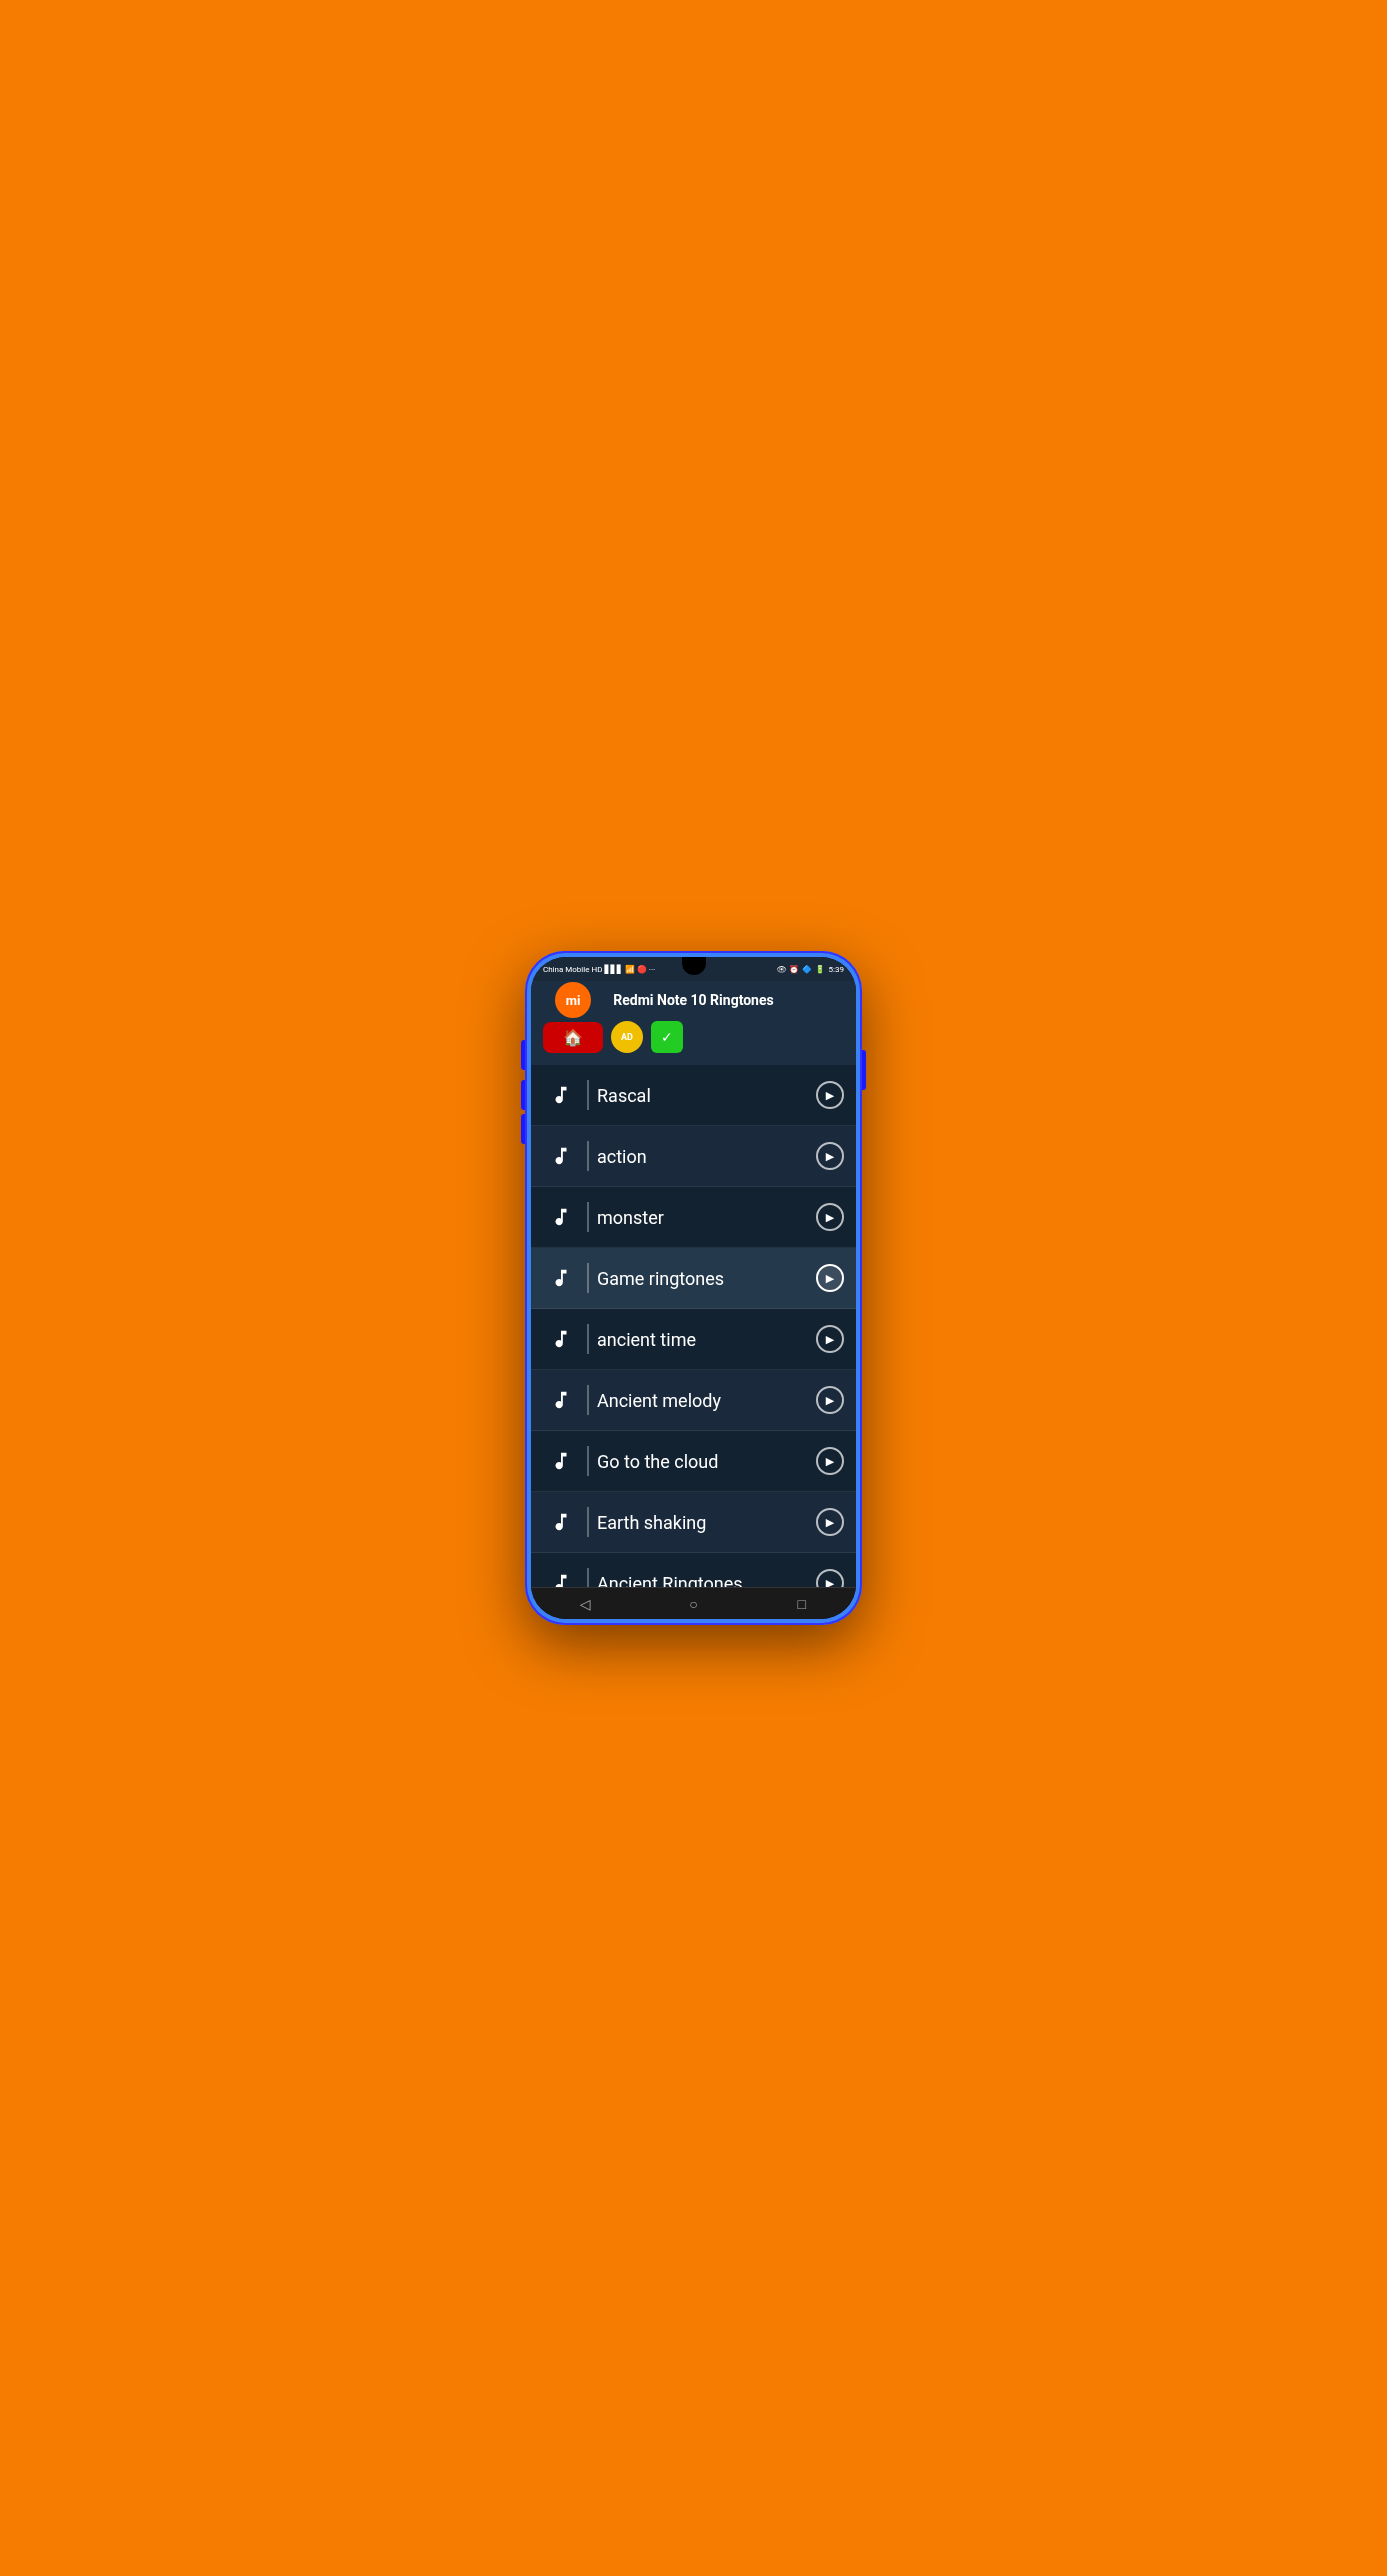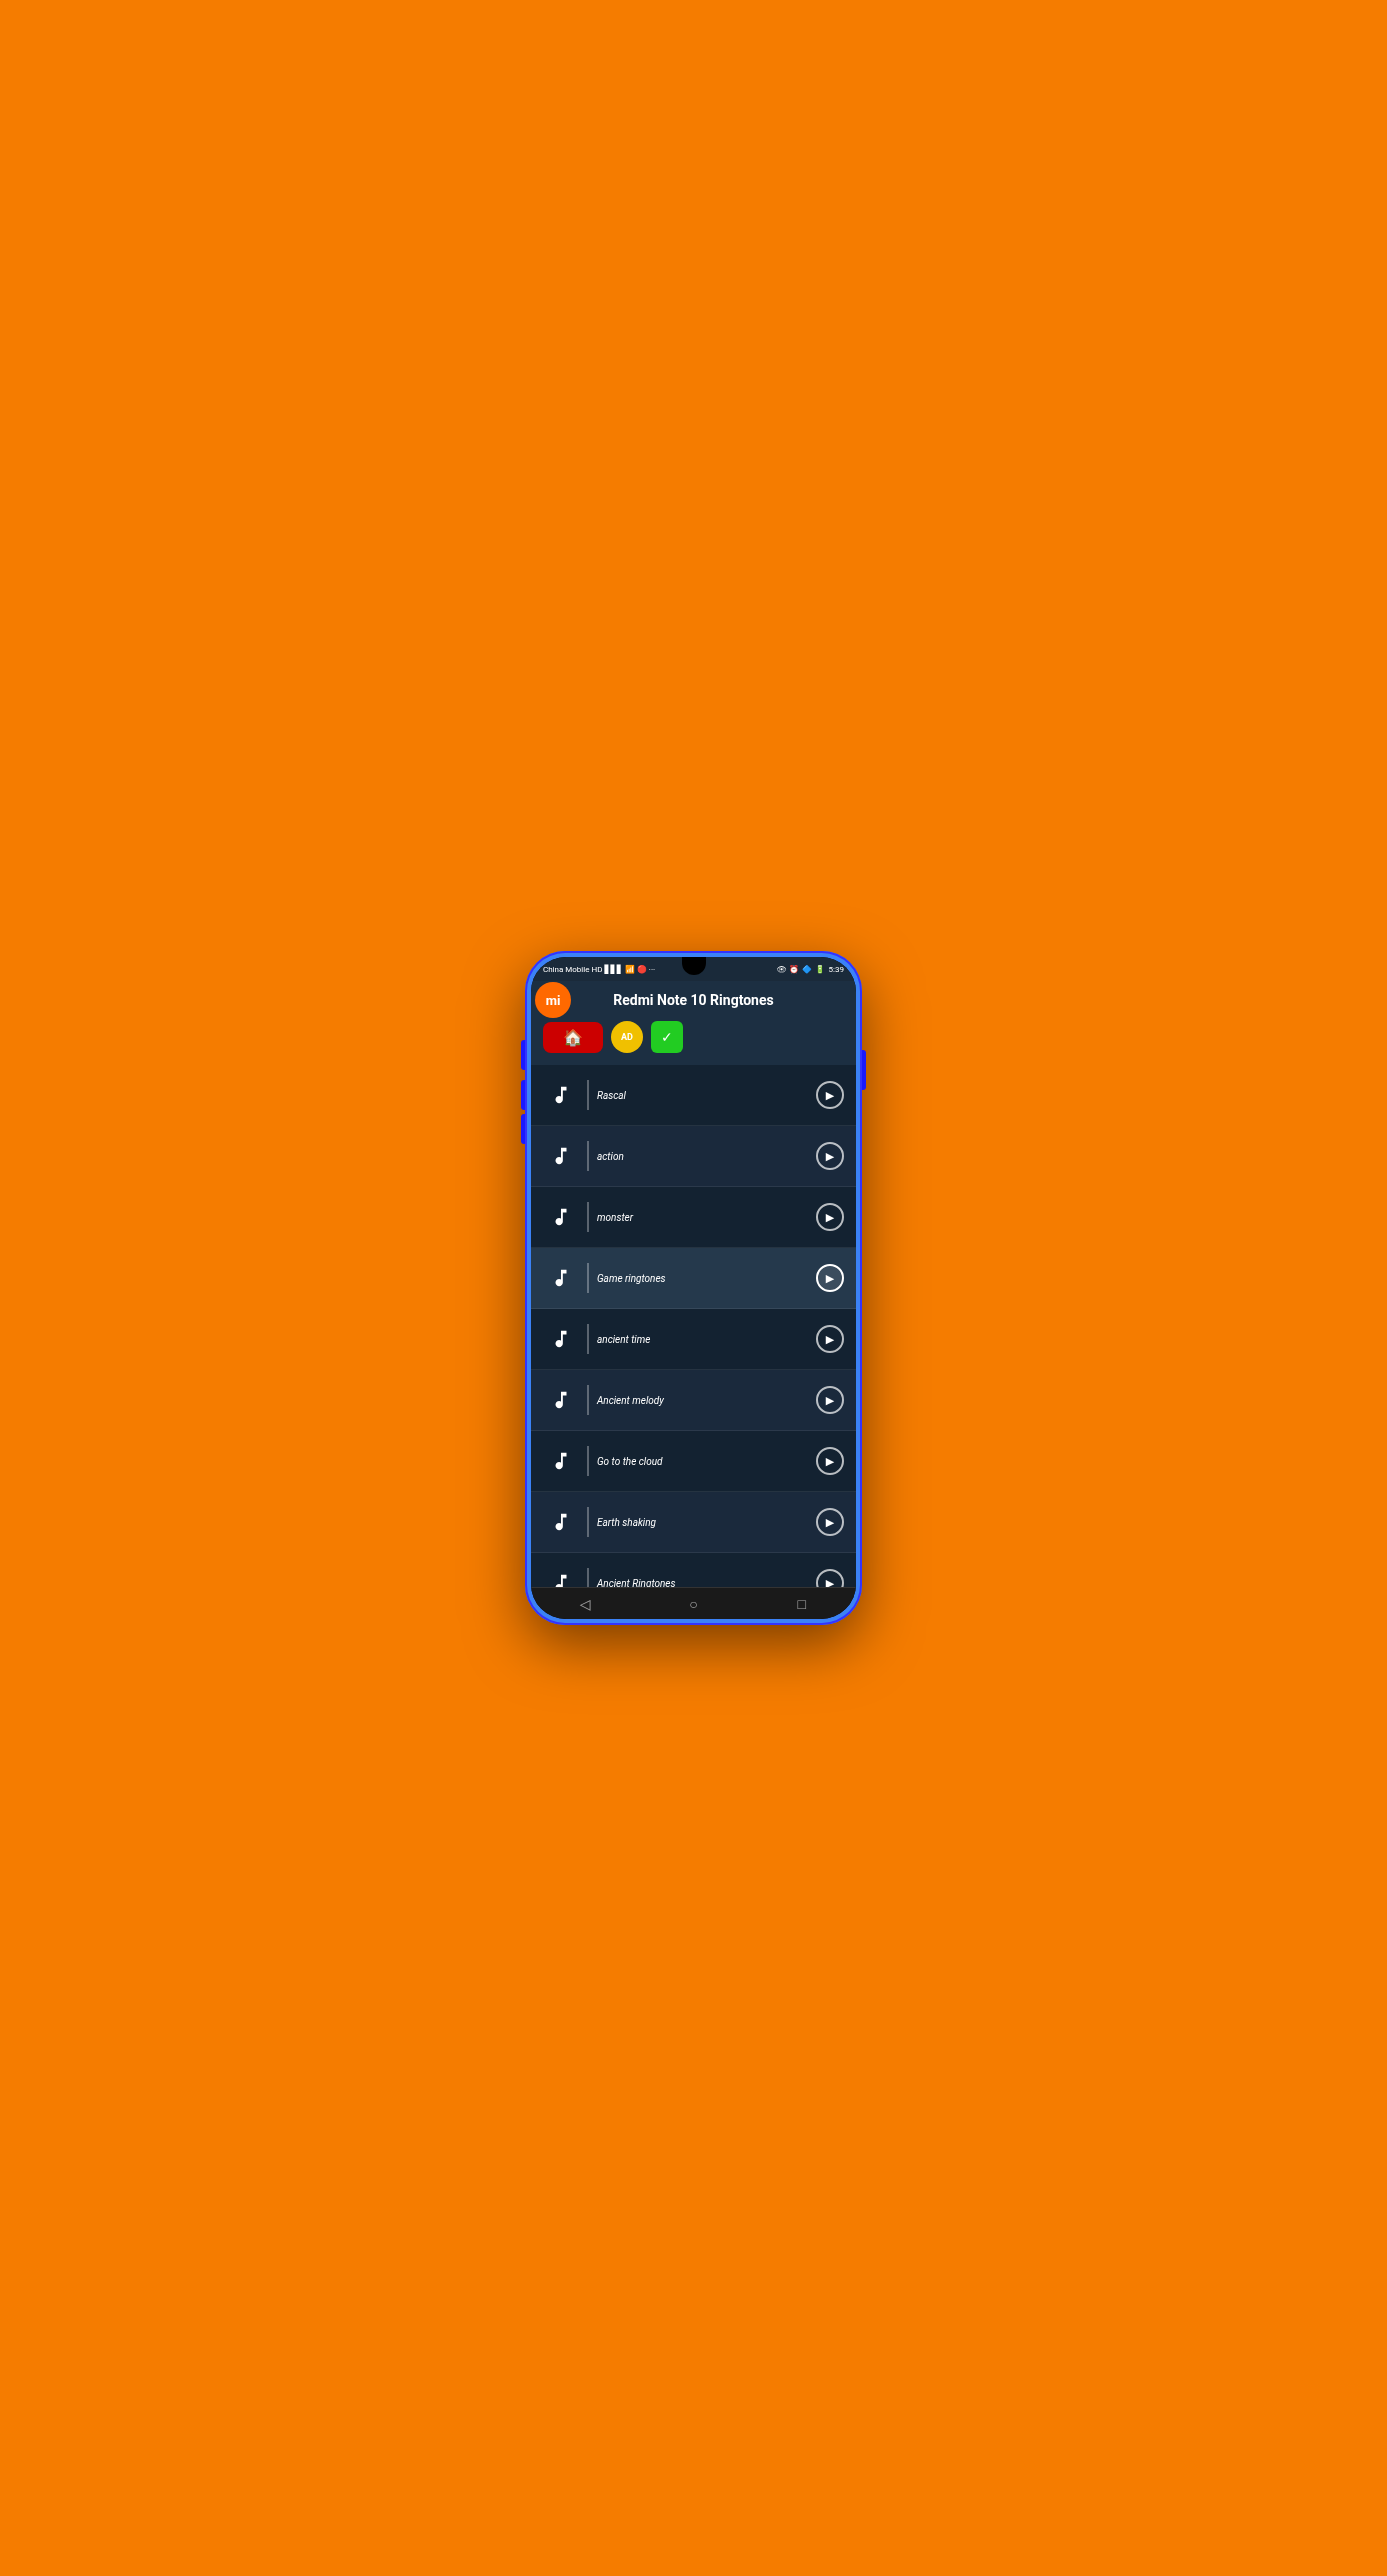--- a/index.html
+++ b/index.html
@@ -116,21 +116,21 @@
       height: 36px;
       background: #FF6900;
       border-radius: 50%;
       display: flex;
       align-items: center;
       justify-content: center;
       color: white;
       font-size: 13px;
       font-weight: bold;
       position: absolute;
-      left: 4px;
+      left: 24px;
     }
 
     .app-title {
       text-align: left;
       color: white;
       font-size: 14px;
       font-weight: bold;
       line-height: 1.3;
     }
 
@@ -220,24 +220,23 @@
     .song-divider {
       width: 2px;
       height: 30px;
       background: rgba(255,255,255,0.3);
       margin: 0 8px;
       flex-shrink: 0;
     }
 
     .song-name {
       color: white;
-      font-size: 10px;
+      font-size: 18px;
       flex: 1;
       font-weight: 400;
-      font-style: italic;
     }
 
     .play-btn {
       width: 28px;
       height: 28px;
       border-radius: 50%;
       border: 2px solid rgba(255,255,255,0.7);
       display: flex;
       align-items: center;
       justify-content: center;

